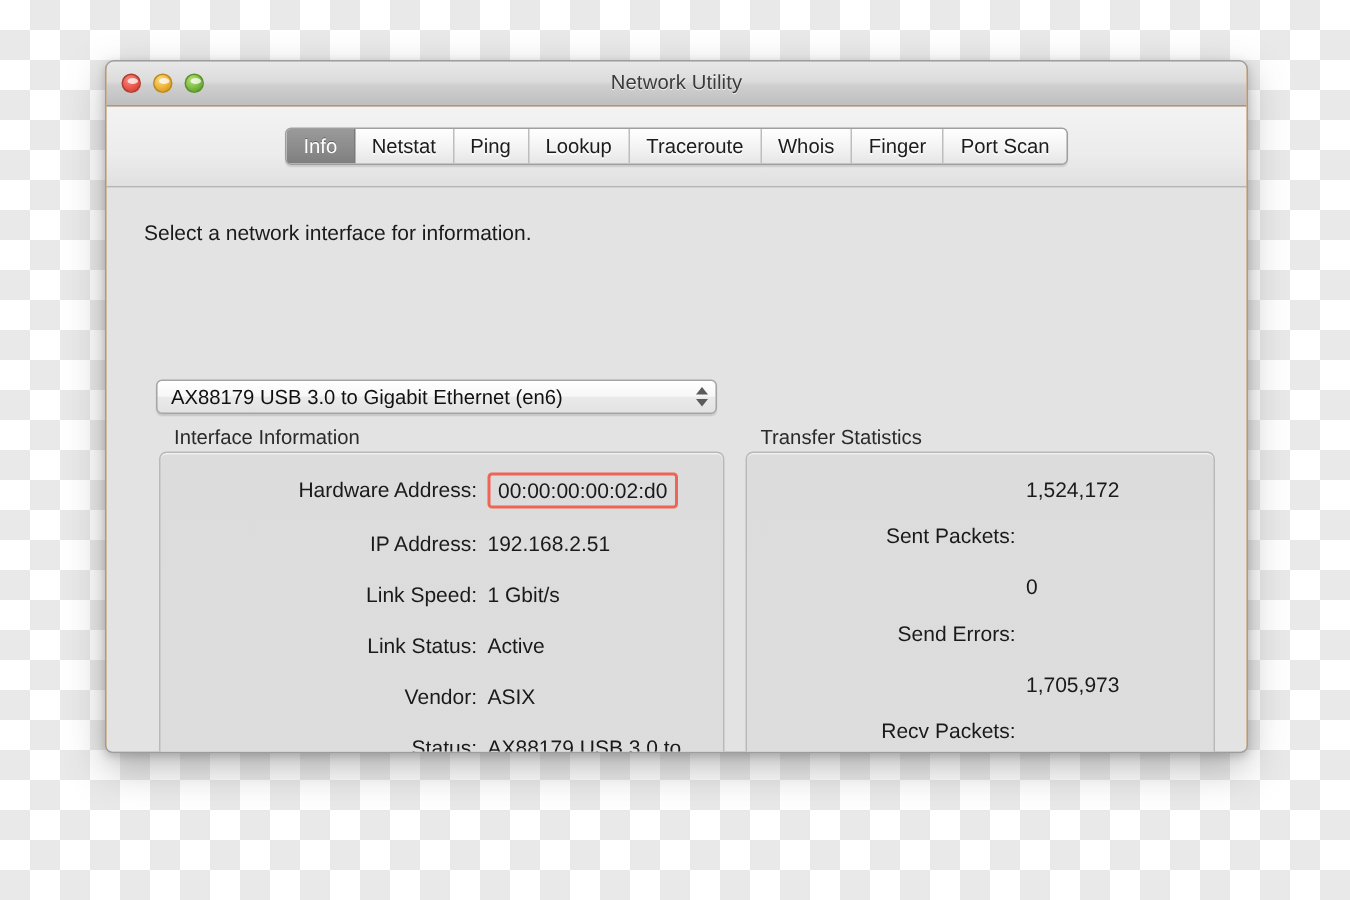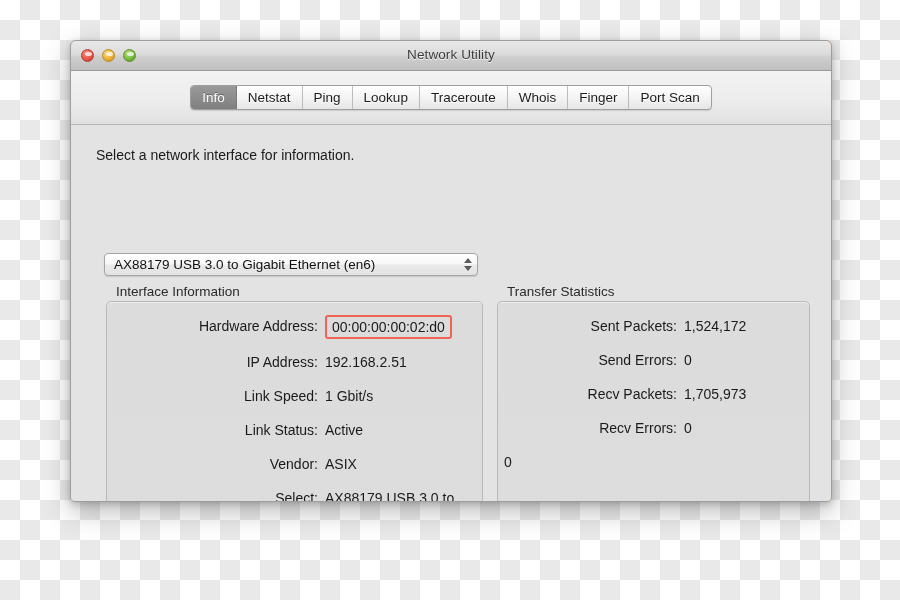--- a/index.html
+++ b/index.html
@@ -254,21 +254,21 @@
     padding-left: 44px;
   }
   .row .val {
     margin-left: 7px;
     white-space: pre-line;
   }
   
   #group-interface .row .lbl { width: 168px; }
   #group-interface .rows { padding-left: 0; }
   
-  #group-transfer .row .lbl { width: 136px; }
+  #group-transfer .row .lbl { width: 136px; margin-top: 31px; }
 
   
   .highlight-box {
     border: 2px solid #ef6555;
     border-radius: 3px;
     padding: 0px 5px;
     margin-left: 3px;
     line-height: 20px;
     background: transparent;
     display: inline-block;
@@ -331,21 +331,21 @@
           </div>
           <div class="row">
             <div class="lbl">Link Status:</div>
             <div class="val">Active</div>
           </div>
           <div class="row">
             <div class="lbl">Vendor:</div>
             <div class="val">ASIX</div>
           </div>
           <div class="row">
-            <div class="lbl">Select:</div>
+            <div class="lbl">Status:</div>
             <div class="val">AX88179 USB 3.0 to
 Gigabit Ethernet</div>
           </div>
         </div>
     </div>
 
     <div class="group" id="group-transfer">
       <div class="group-title">Transfer Statistics</div>
       <div class="group-body"></div>
       <div class="rows" id="xfer-rows">

